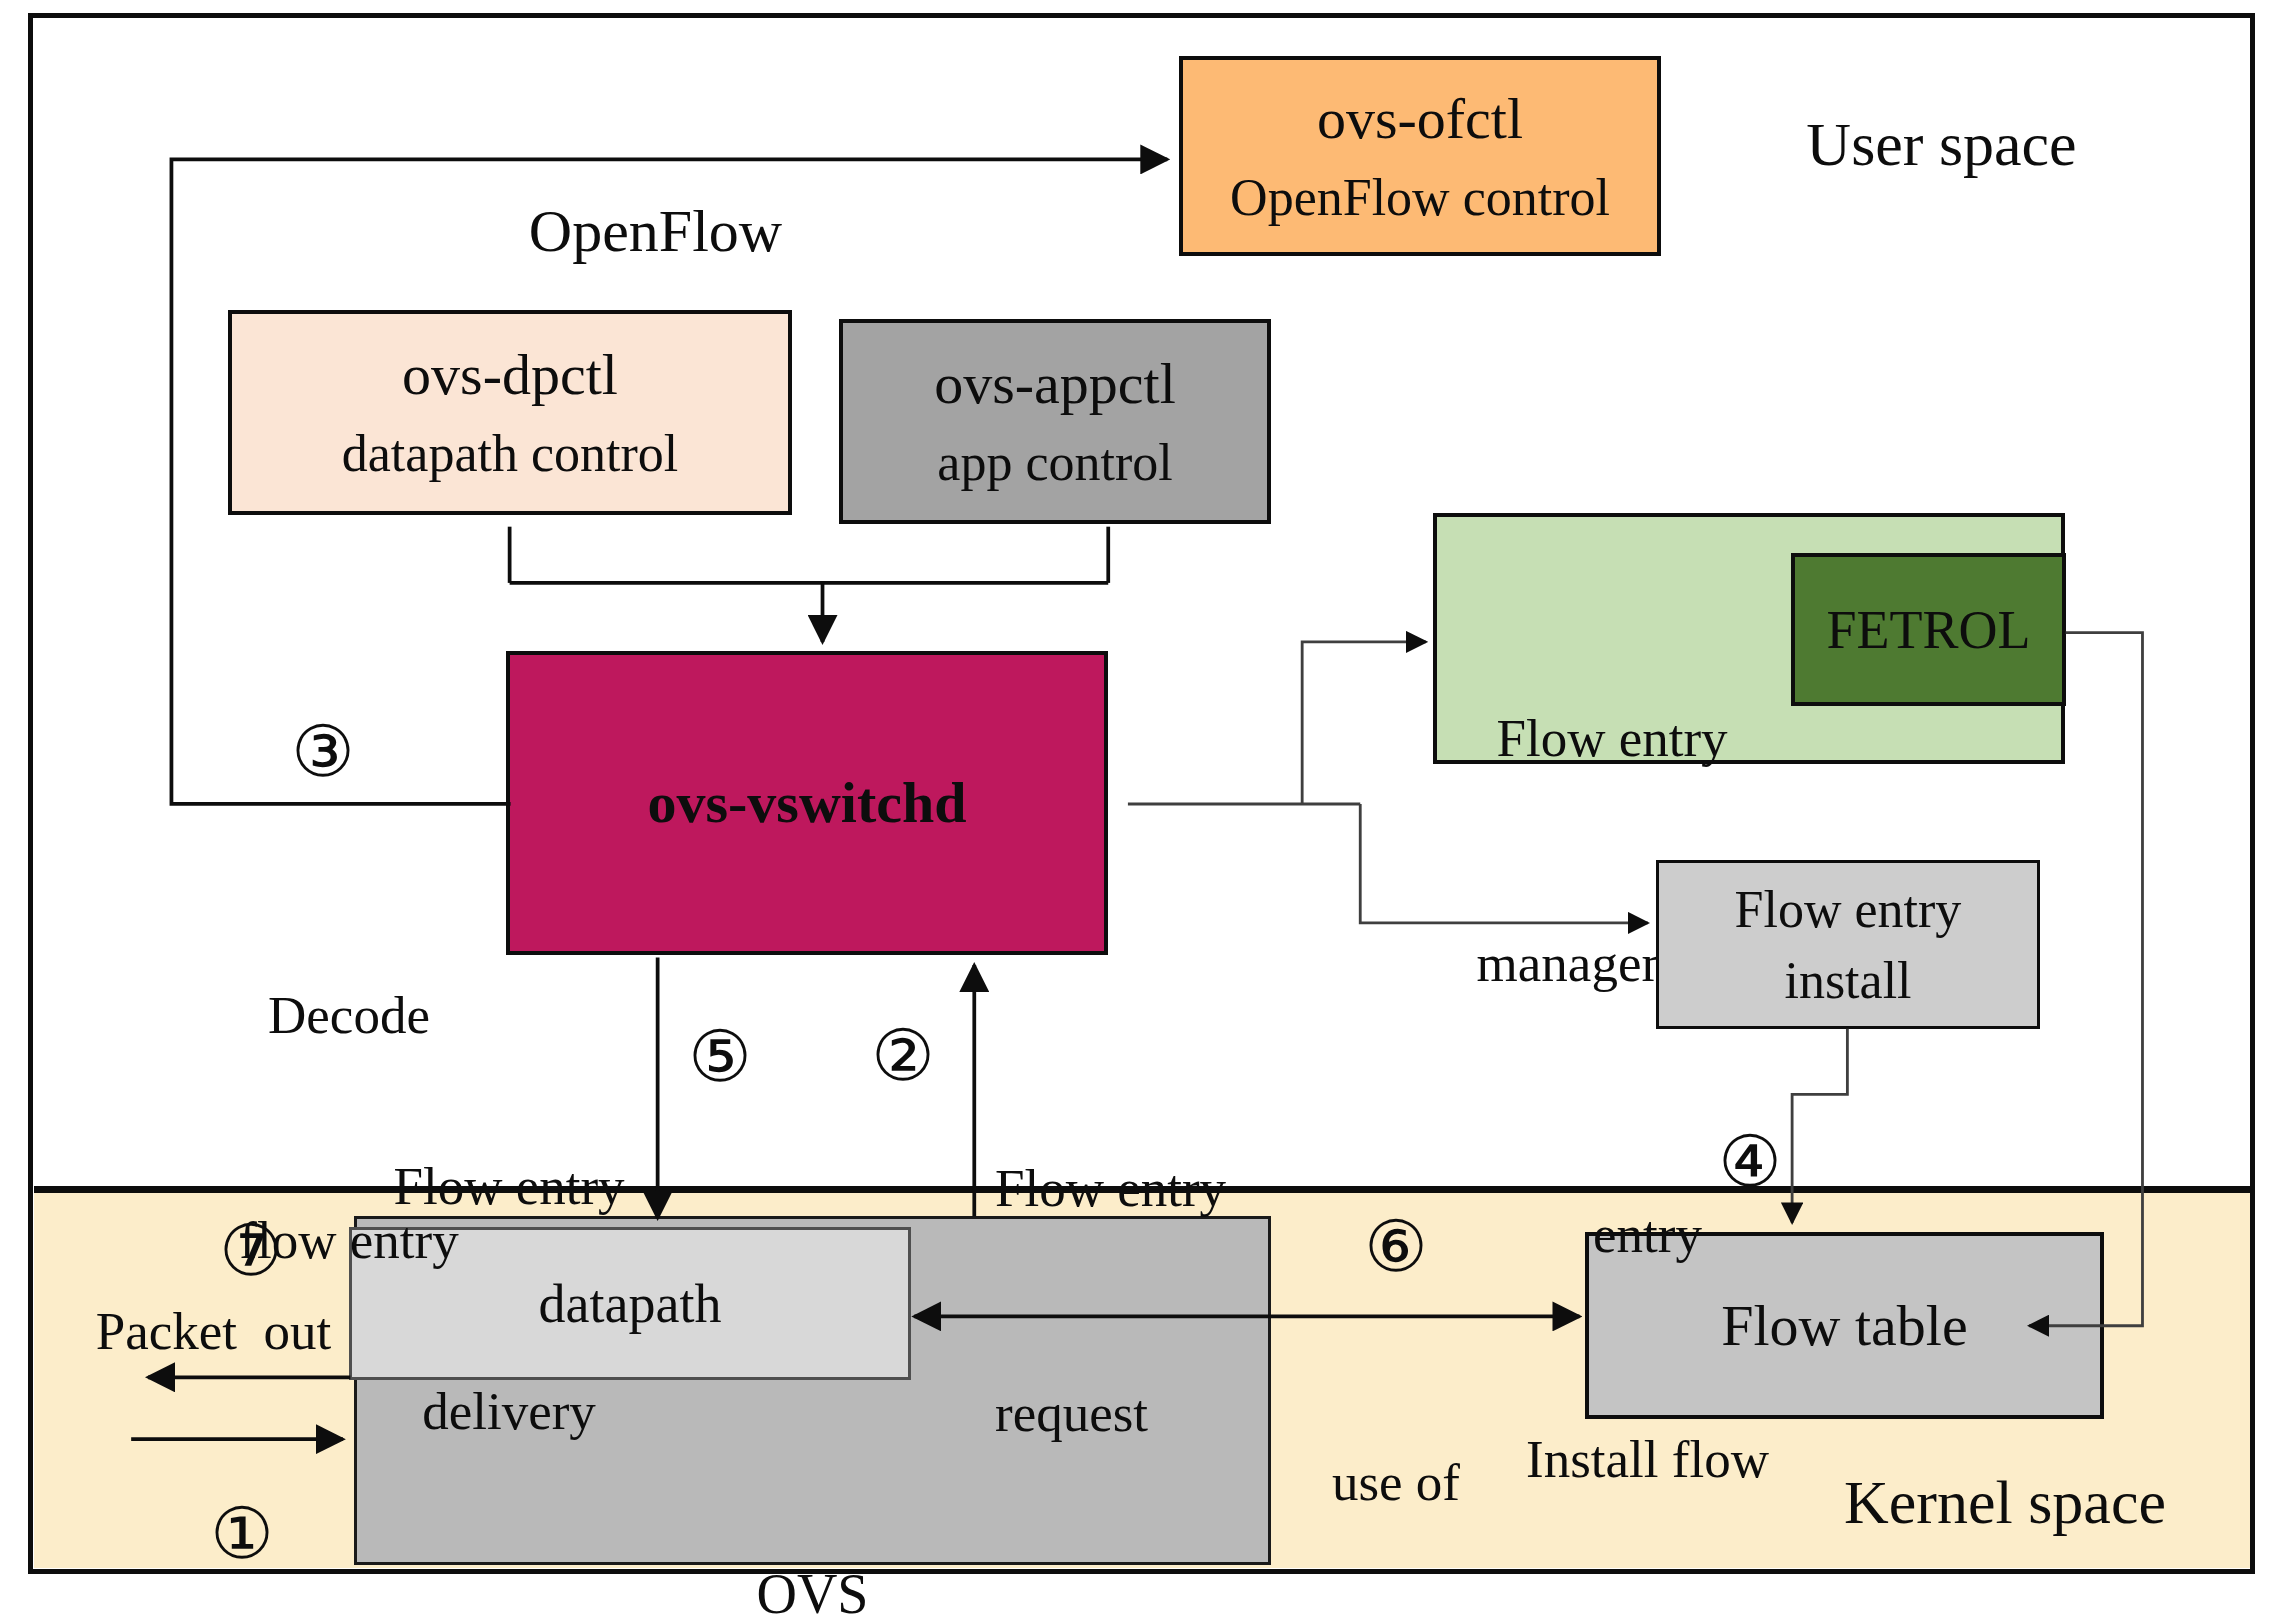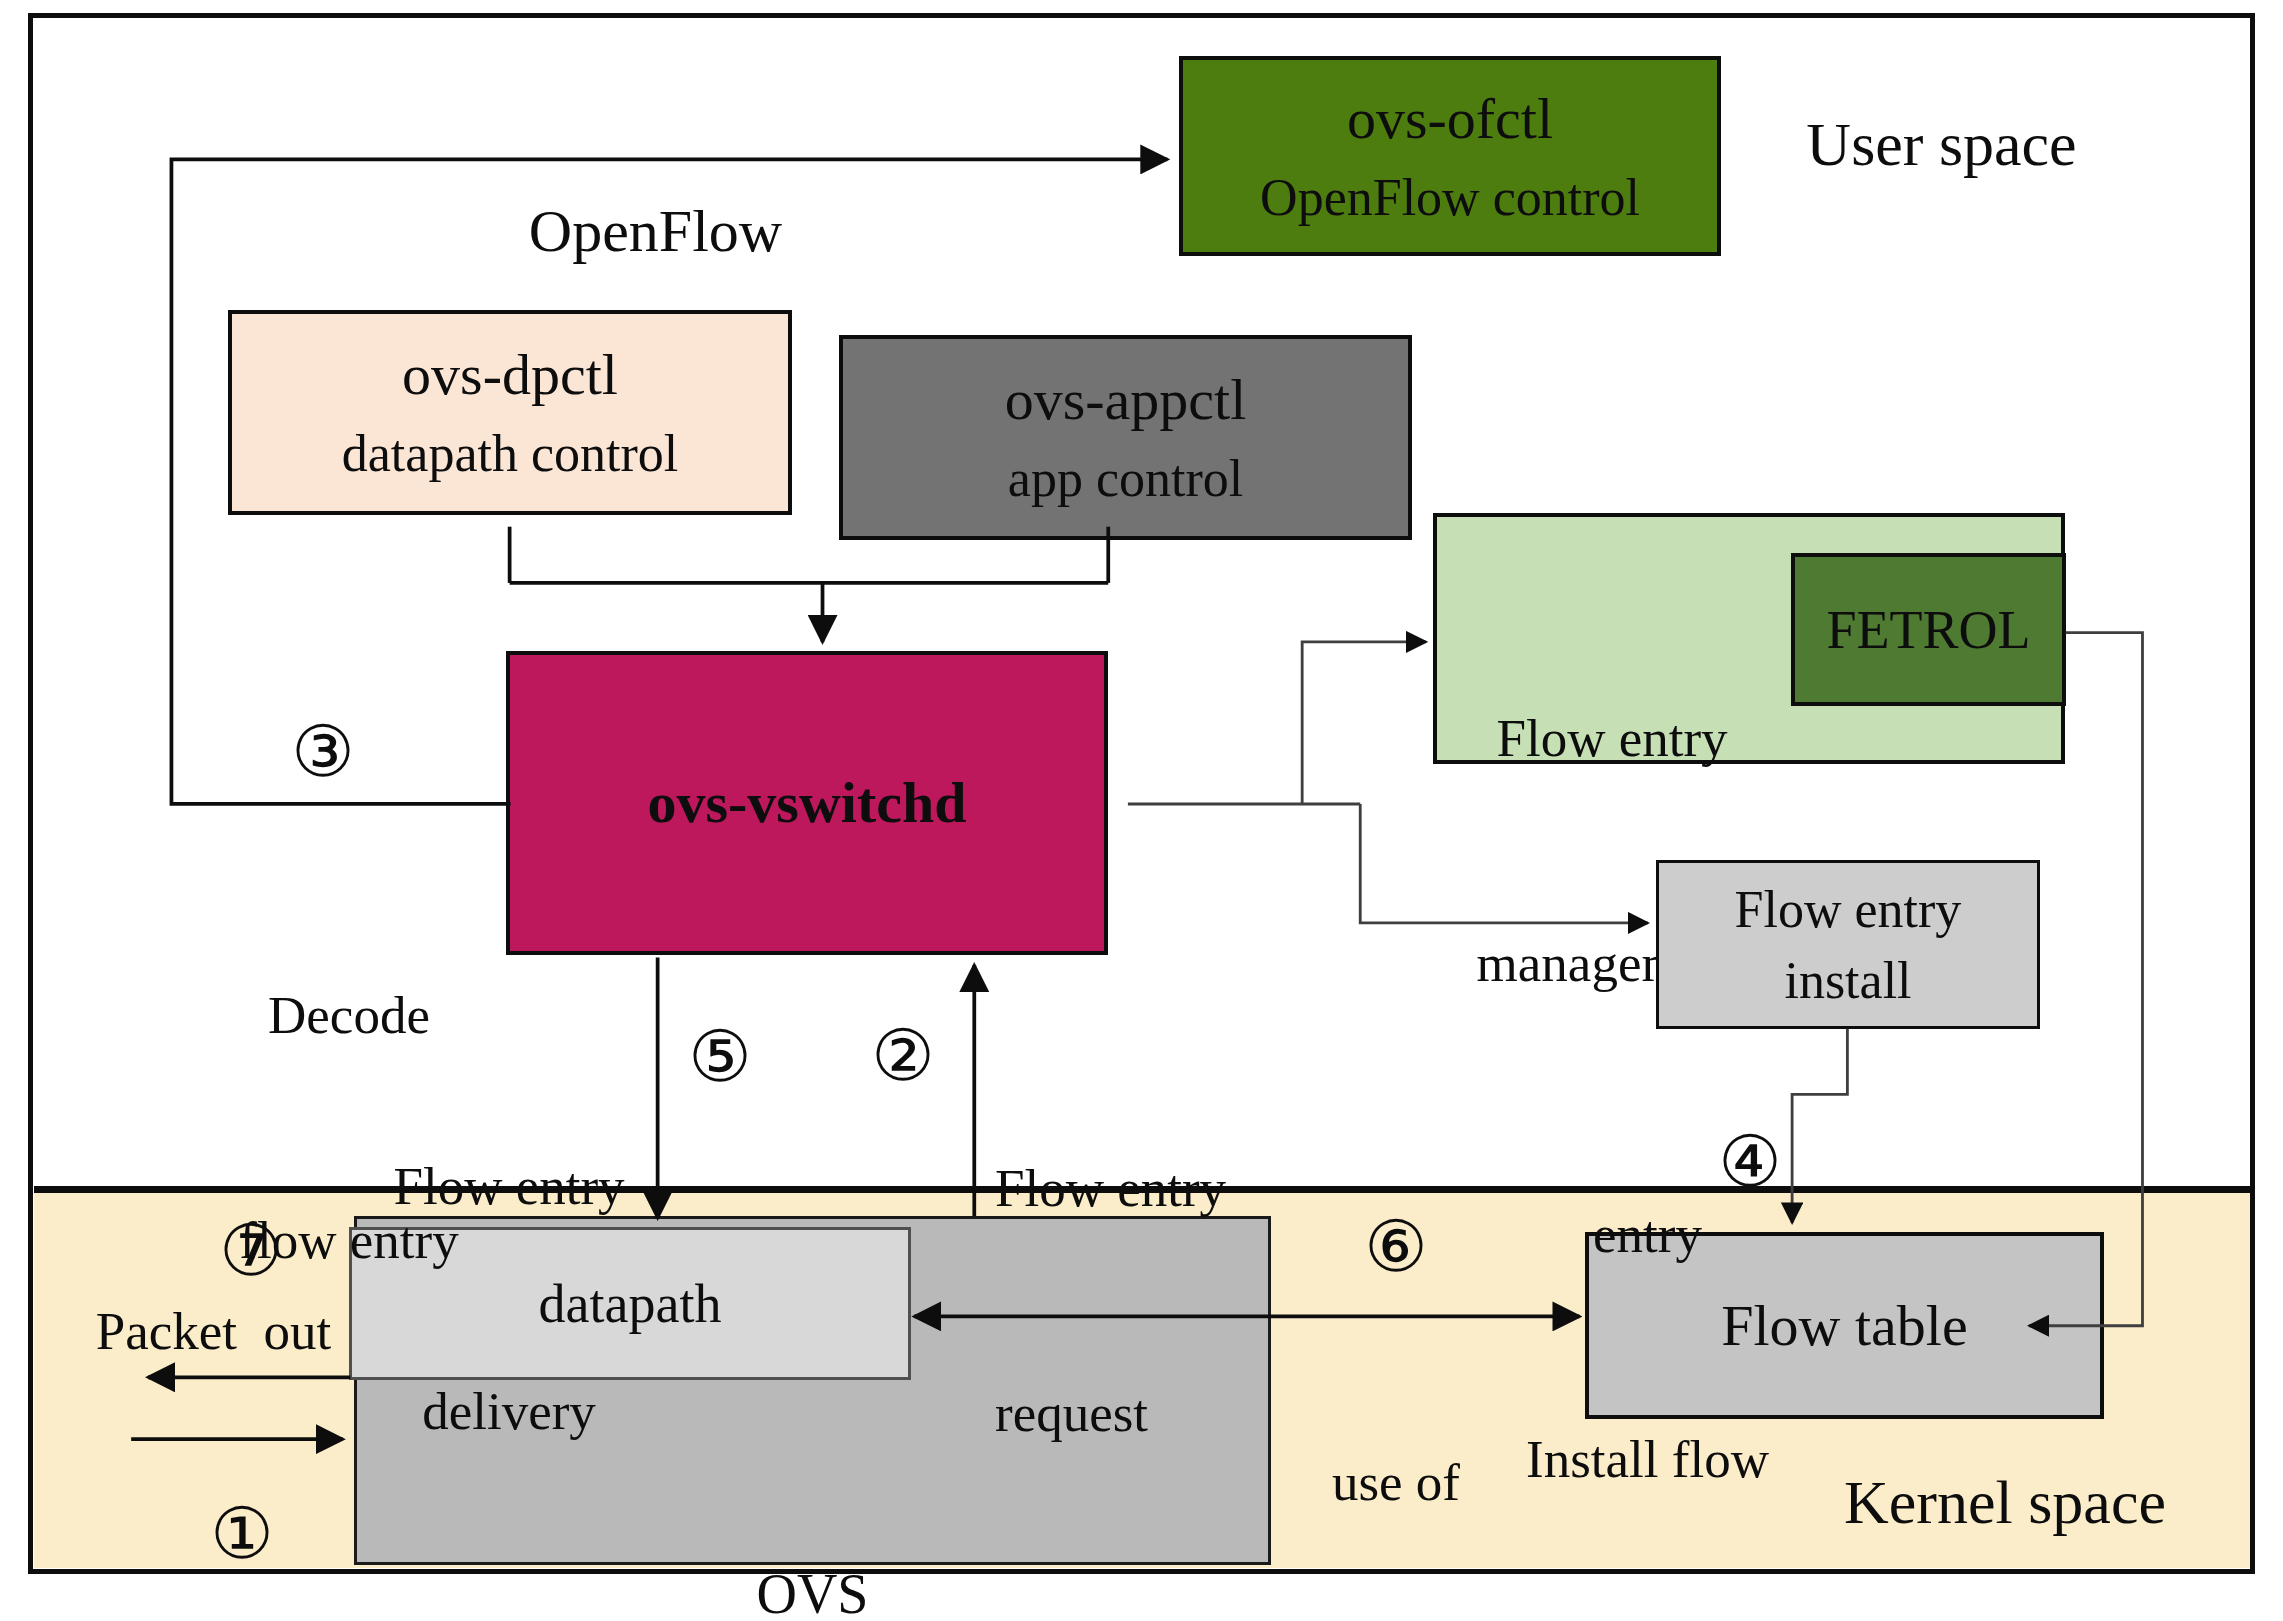--- a/index.html
+++ b/index.html
@@ -10,23 +10,23 @@
   .abs{position:absolute;box-sizing:border-box;}
   #outer-border{left:28px;top:13px;width:2227px;height:1561px;border:5.6px solid #0d0d0d;background:transparent;}
   #kernel-band{left:34px;top:1186px;width:2216px;height:382px;background:#fcedca;border-top:7.5px solid #0d0d0d;}
   .box{display:flex;flex-direction:column;align-items:center;justify-content:center;text-align:center;border:4.7px solid #0d0d0d;}
   .t1{font-size:58px;line-height:82px;white-space:pre;}
   .t2{font-size:52px;line-height:75px;white-space:pre;}
   .lbl{font-size:53px;line-height:75px;text-align:center;white-space:pre;}
   .lbl span{display:block;}
   .region{font-size:62px;white-space:pre;}
   .num{font-family:"DejaVu Sans","Liberation Sans",sans-serif;font-size:71px;line-height:79px;text-align:center;}
-  #box-ofctl{left:1179px;top:56px;width:542px;height:200px;background:#4d7c0f;}
+  #box-ofctl{left:1179px;top:56px;width:482px;height:200px;background:#fdba74;}
   #box-dpctl{left:228px;top:310px;width:564px;height:205px;background:#fbe5d5;}
-  #box-appctl{left:839px;top:319px;width:573px;height:205px;background:#737373;margin-top:16px;}
+  #box-appctl{left:839px;top:319px;width:432px;height:205px;background:#a3a3a3;}
   #box-vswitchd{left:506px;top:651px;width:602px;height:304px;background:#be185d;font-weight:bold;}
   #box-mgmt{left:1433px;top:513px;width:632px;height:251px;background:#c6dfb4;}
   #mgmt-text{left:1433px;top:551px;width:358px;}
   #box-fetrol{left:1791px;top:553px;width:275px;height:153px;background:#4e7a31;}
   #box-fetrol .t1{font-size:54px;}
   #box-install{left:1656px;top:860px;width:384px;height:169px;background:#cdcdcd;border-width:3.7px;}
   #box-install .t1{font-size:52px;line-height:71px;}
   #box-install .t2{font-size:52px;line-height:71px;}
   #box-flowtable{left:1585px;top:1232px;width:519px;height:187px;background:#c4c4c4;}
   #box-kernelmods{left:354px;top:1216px;width:917px;height:349px;background:#b9b9b9;border-width:3.7px;border-color:#1a1a1a;}

